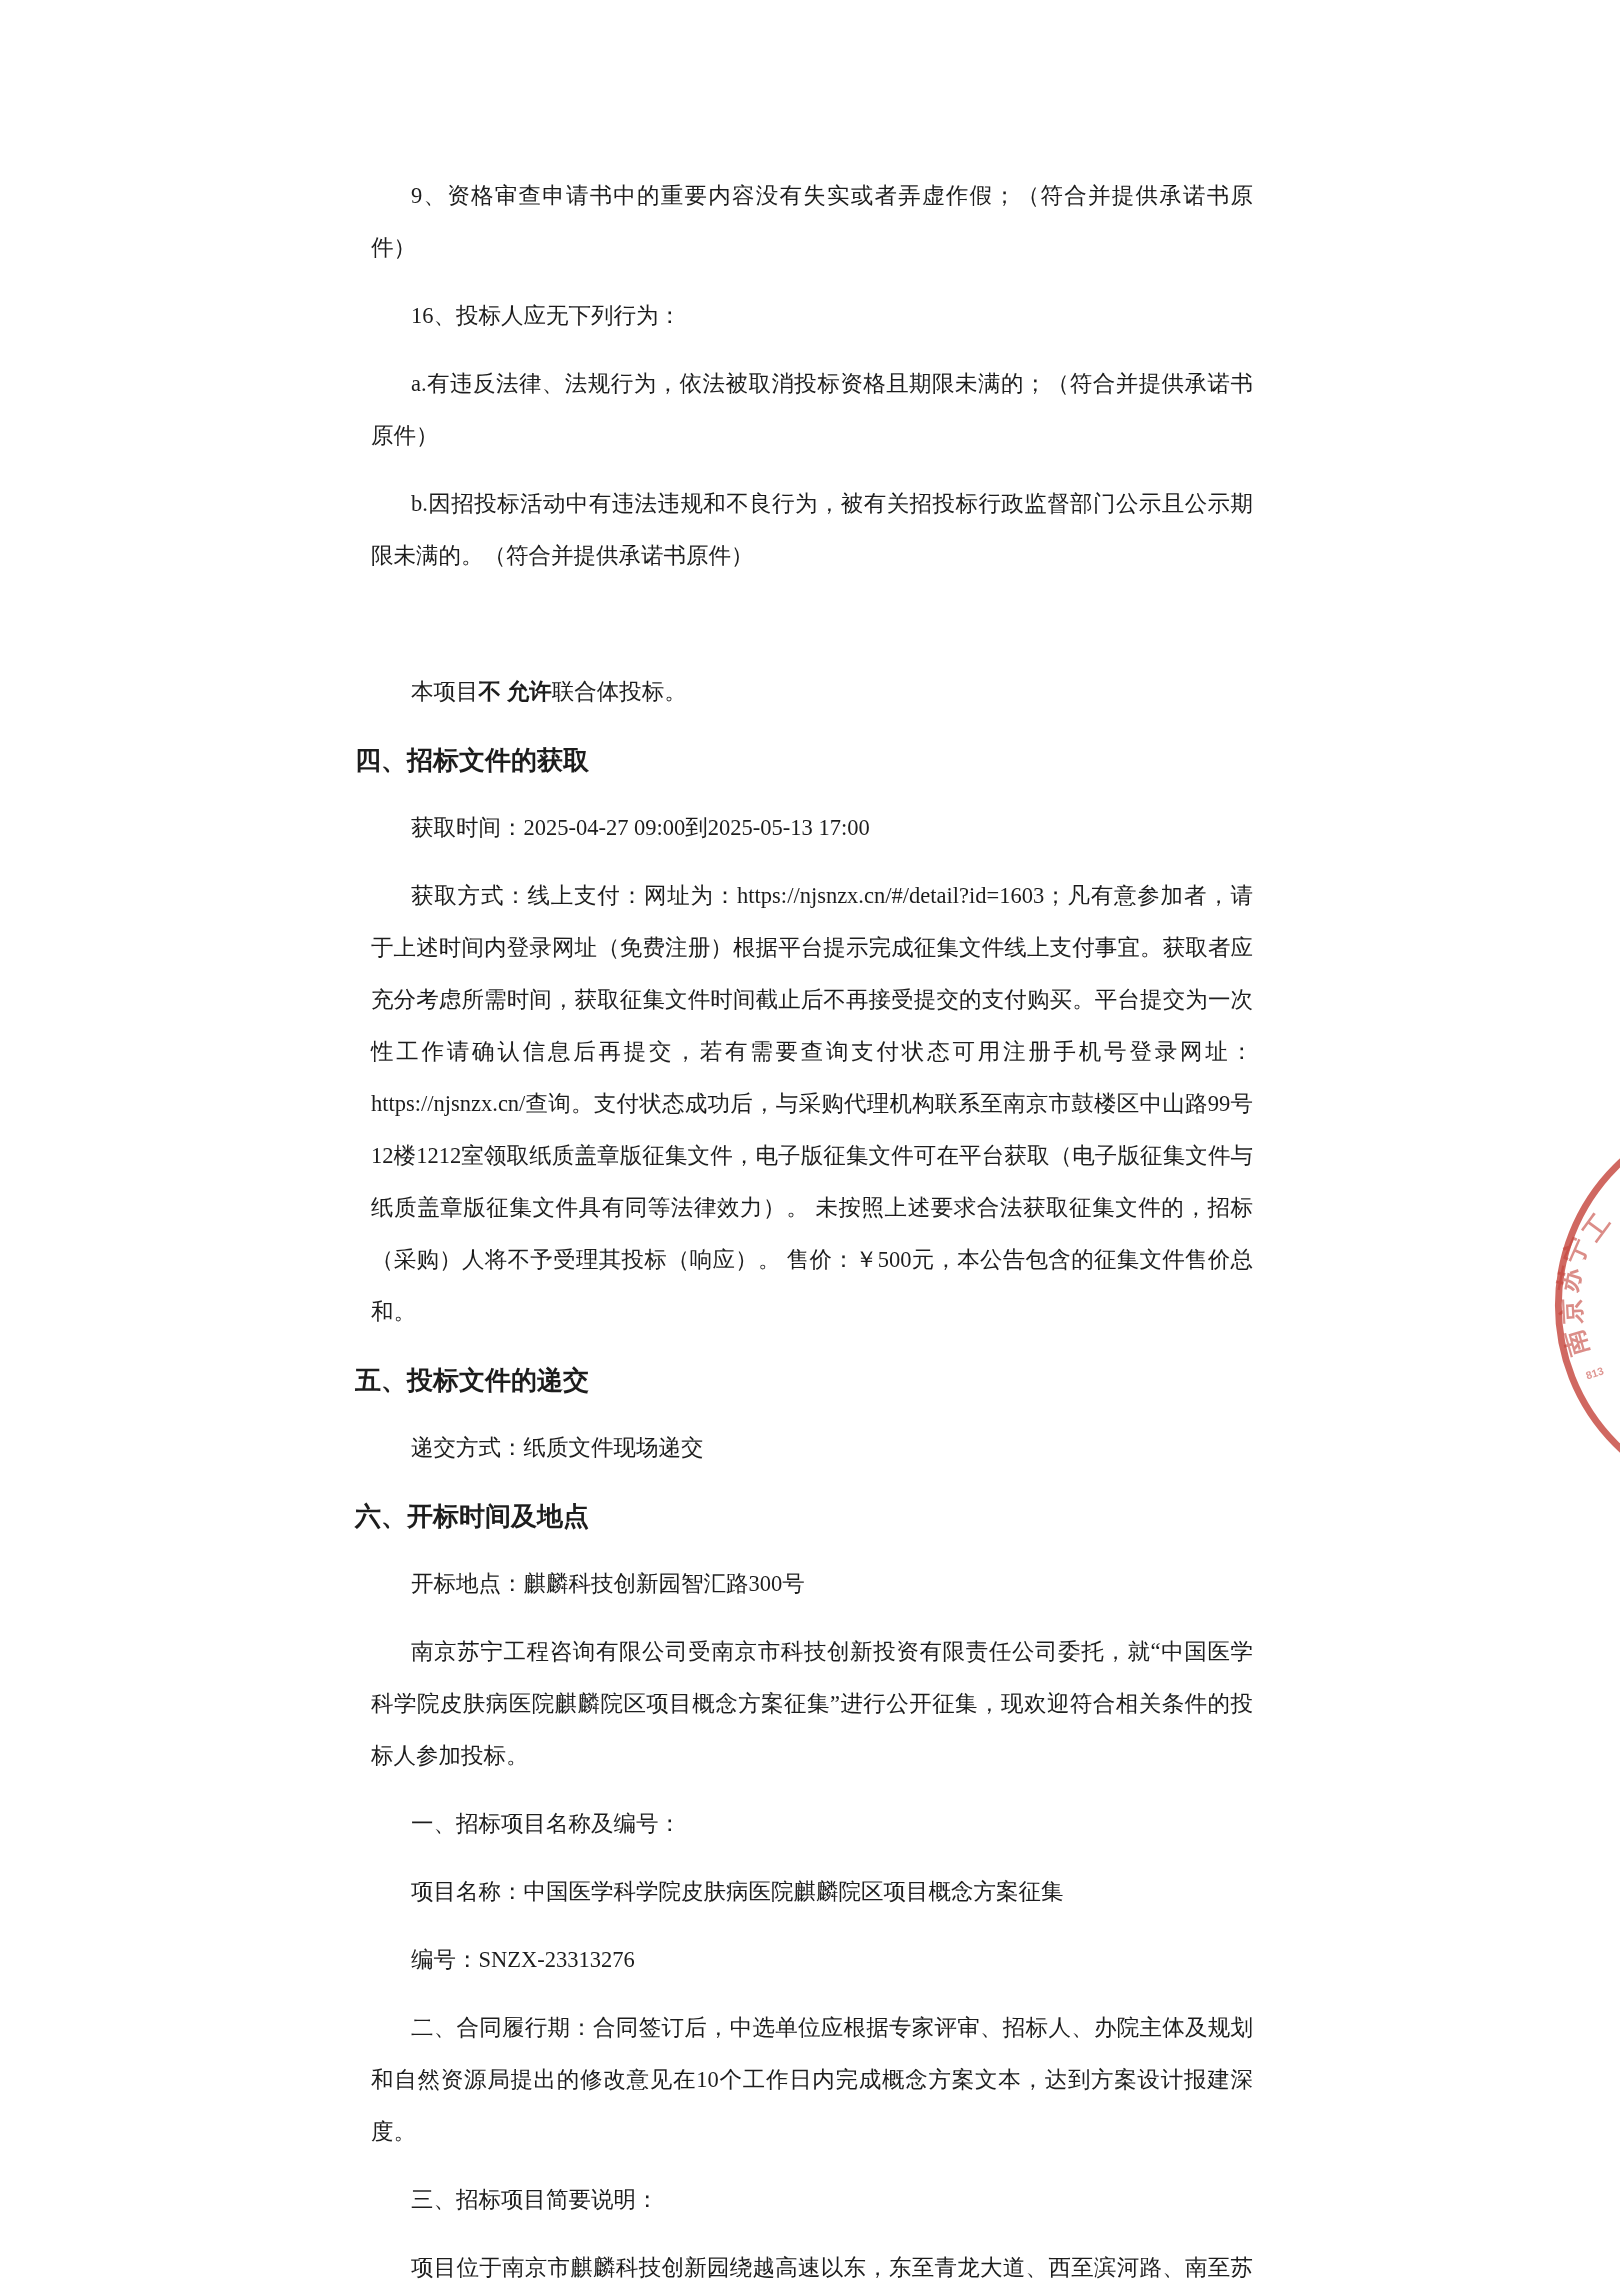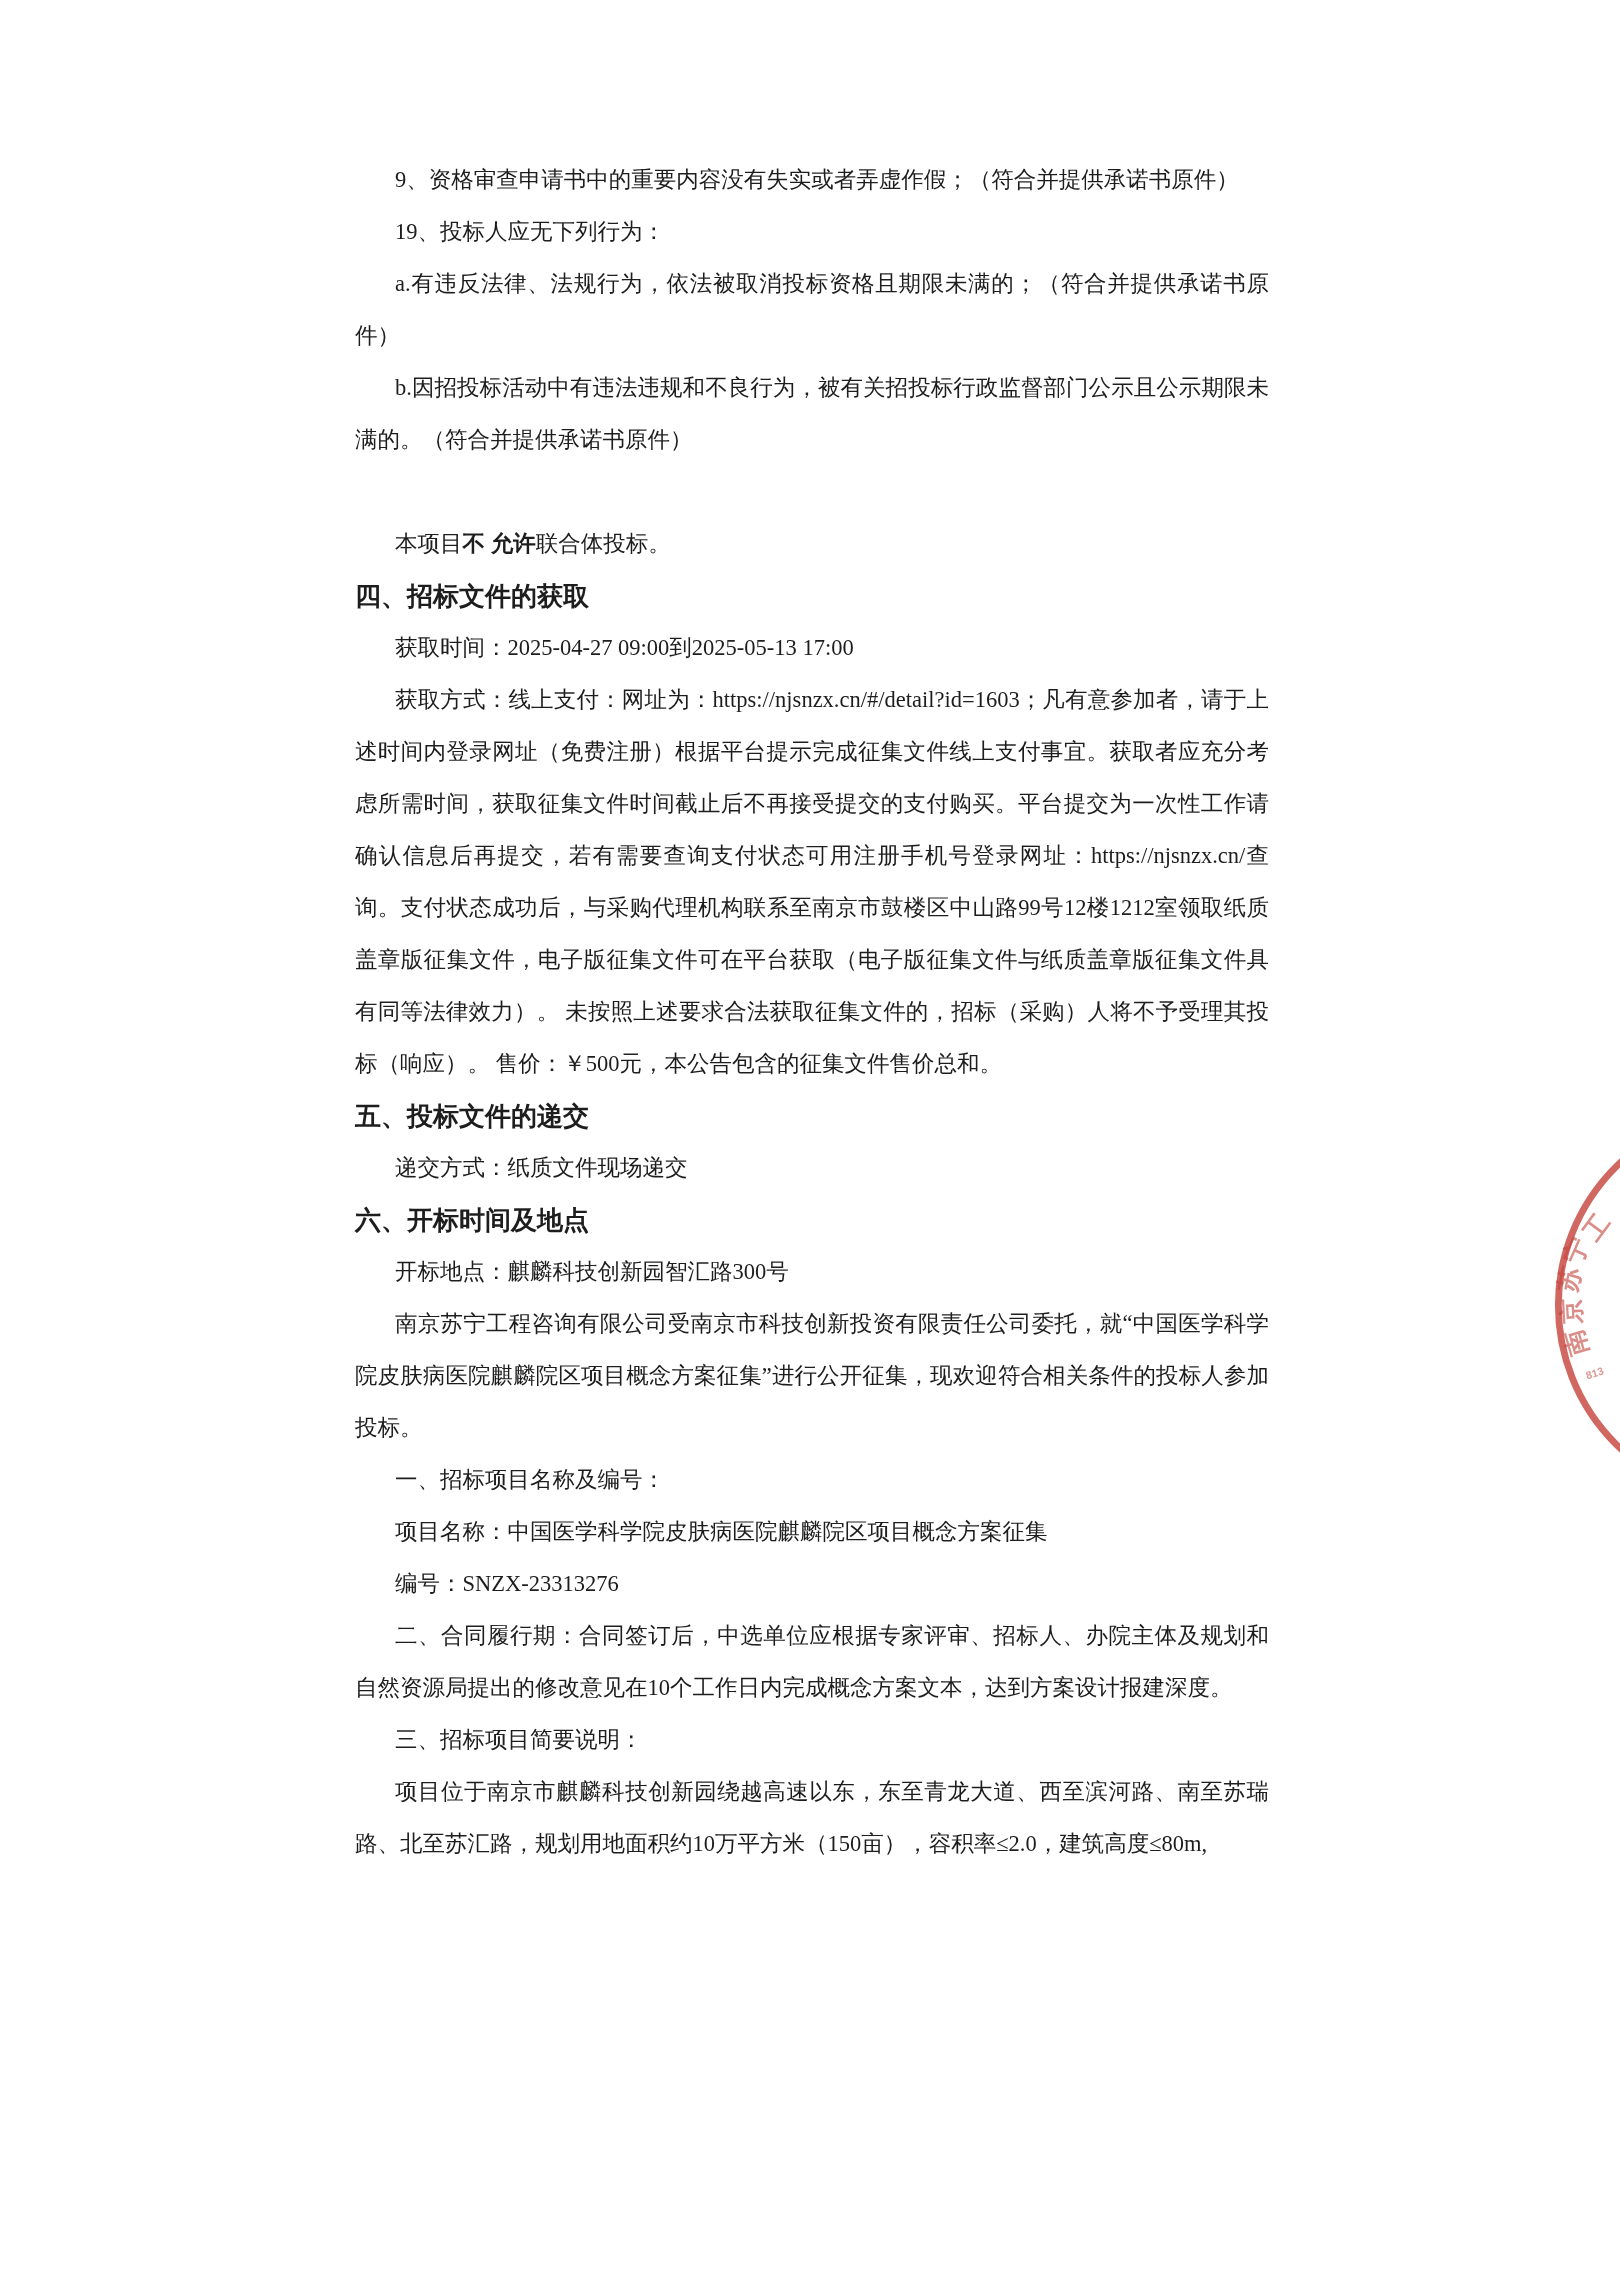--- a/index.html
+++ b/index.html
@@ -18,21 +18,21 @@
   .content {
     position: absolute;
     left: 355px;
     top: 154px;
     width: 914px;
     font-size: 22.5px;
     line-height: 52px;
     text-align: justify;
   }
   .para {
-    margin: 0;
+    margin: 16px;
     text-indent: 40px;
   }
   .heading {
     margin: 0;
     text-indent: 0;
     font-family: "Liberation Sans", "DejaVu Sans", sans-serif;
     font-weight: bold;
     font-size: 26px;
     text-align: left;
   }
@@ -59,21 +59,21 @@
     font-family: "Liberation Sans", "DejaVu Sans", sans-serif;
     font-weight: bold;
     font-size: 11px;
   }
 </style>
 </head>
 <body>
 
 <div class="content">
   <p class="para">9、资格审查申请书中的重要内容没有失实或者弄虚作假；（符合并提供承诺书原件）</p>
-  <p class="para">19、投标人应无下列行为：</p>
+  <p class="para">16、投标人应无下列行为：</p>
   <p class="para">a.有违反法律、法规行为，依法被取消投标资格且期限未满的；（符合并提供承诺书原件）</p>
   <p class="para">b.因招投标活动中有违法违规和不良行为，被有关招投标行政监督部门公示且公示期限未满的。（符合并提供承诺书原件）</p>
   <div class="blank-line"></div>
   <p class="para"><span>本项目</span><span class="em-bi">不 允许</span><span>联合体投标。</span></p>
   <p class="heading">四、招标文件的获取</p>
   <p class="para">获取时间：2025-04-27 09:00到2025-05-13 17:00</p>
   <p class="para">获取方式：线上支付：网址为：https://njsnzx.cn/#/detail?id=1603；凡有意参加者，请于上述时间内登录网址（免费注册）根据平台提示完成征集文件线上支付事宜。获取者应充分考虑所需时间，获取征集文件时间截止后不再接受提交的支付购买。平台提交为一次性工作请确认信息后再提交，若有需要查询支付状态可用注册手机号登录网址：https://njsnzx.cn/查询。支付状态成功后，与采购代理机构联系至南京市鼓楼区中山路99号12楼1212室领取纸质盖章版征集文件，电子版征集文件可在平台获取（电子版征集文件与纸质盖章版征集文件具有同等法律效力）。 未按照上述要求合法获取征集文件的，招标（采购）人将不予受理其投标（响应）。 售价：￥500元，本公告包含的征集文件售价总和。</p>
   <p class="heading">五、投标文件的递交</p>
   <p class="para">递交方式：纸质文件现场递交</p>
   <p class="heading">六、开标时间及地点</p>

